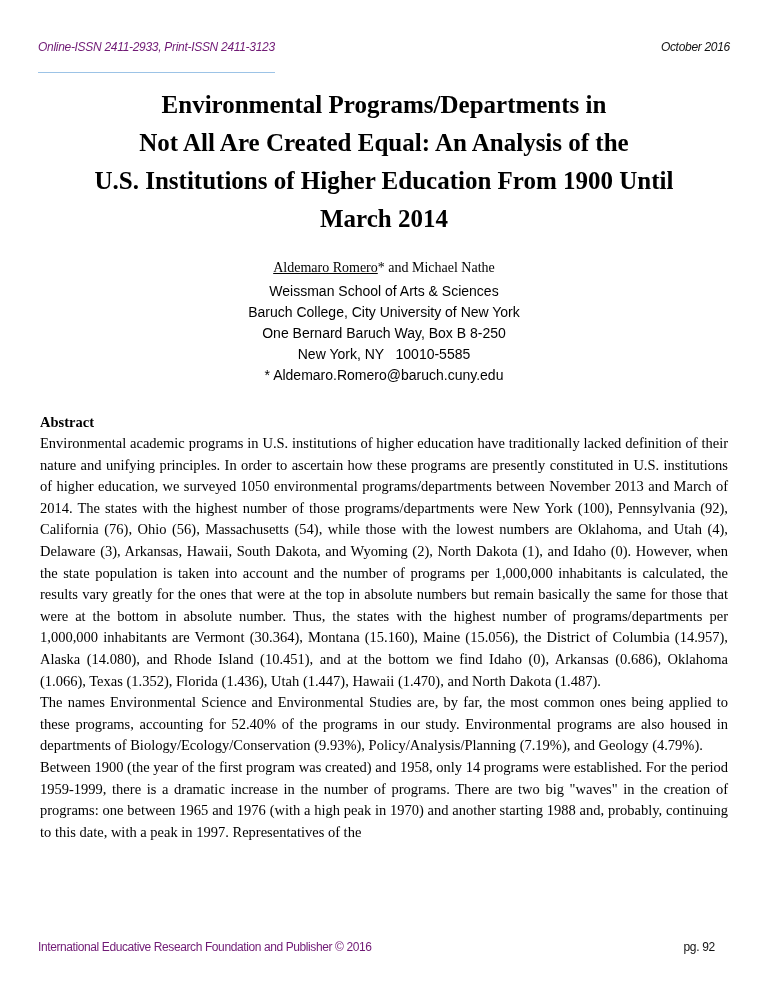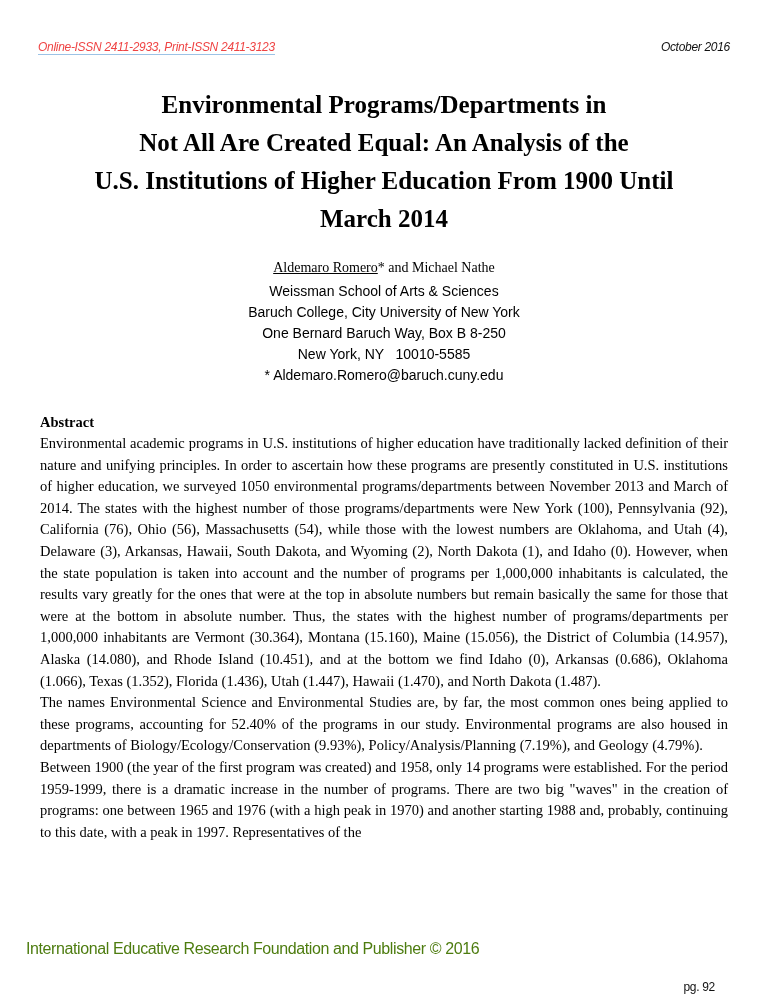--- a/index.html
+++ b/index.html
@@ -1,21 +1,21 @@
 <!DOCTYPE html>
 <html><head>
 <meta charset="utf-8">
 <style>
   html, body { margin: 0; padding: 0; background: #ffffff; }
   body { width: 768px; height: 994px; position: relative; overflow: hidden; color: #000; }
   .header-left {
     position: absolute; left: 38px; top: 40px;
     font-family: "Liberation Sans", sans-serif; font-size: 12px; font-style: italic;
-    letter-spacing: -0.3px; color: #ef4444;
-    border-bottom: 1px solid #9cc3e6; padding-bottom: 0;
+    letter-spacing: -0.3px; color: #701a75;
+    border-bottom: 1px solid #9cc3e6; padding-bottom: 18px;
   }
   .header-right {
     position: absolute; right: 38px; top: 40px;
     font-family: "Liberation Sans", sans-serif; font-size: 12px; font-style: italic;
     letter-spacing: -0.3px; color: #111;
   }
   .title {
     position: absolute; left: 0; width: 768px; top: 86px;
     text-align: center;
     font-family: "Liberation Serif", serif; font-weight: bold; font-size: 25px;
@@ -35,26 +35,26 @@
     position: absolute; left: 40px; top: 414px;
     font-family: "Liberation Serif", serif; font-size: 14.5px; font-weight: bold;
   }
   .abstract-body {
     position: absolute; left: 40px; top: 433px; width: 688px;
     font-family: "Liberation Serif", serif; font-size: 14.5px; line-height: 21.6px;
     text-align: justify;
   }
   .abstract-body p { margin: 0; }
   .footer-left {
-    position: absolute; left: 26px; top: 940px;
-    font-family: "Liberation Sans", sans-serif; font-size: 16px; letter-spacing: -0.4px; color: #4d7c0f;
+    position: absolute; left: 38px; top: 940px;
+    font-family: "Liberation Sans", sans-serif; font-size: 12px; letter-spacing: -0.4px; color: #701a75;
   }
   .footer-right {
     position: absolute; right: 53px; top: 940px;
-    font-family: "Liberation Sans", sans-serif; font-size: 12px; letter-spacing: -0.3px; color: #111; margin-top: 40px;
+    font-family: "Liberation Sans", sans-serif; font-size: 12px; letter-spacing: -0.3px; color: #111;
   }
 </style>
 </head>
 <body>
 
 <div class="header-left">Online-ISSN 2411-2933, Print-ISSN 2411-3123</div>
 <div class="header-right">October 2016</div>
 
 <h1 class="title">
   <div>Environmental Programs/Departments in</div>

